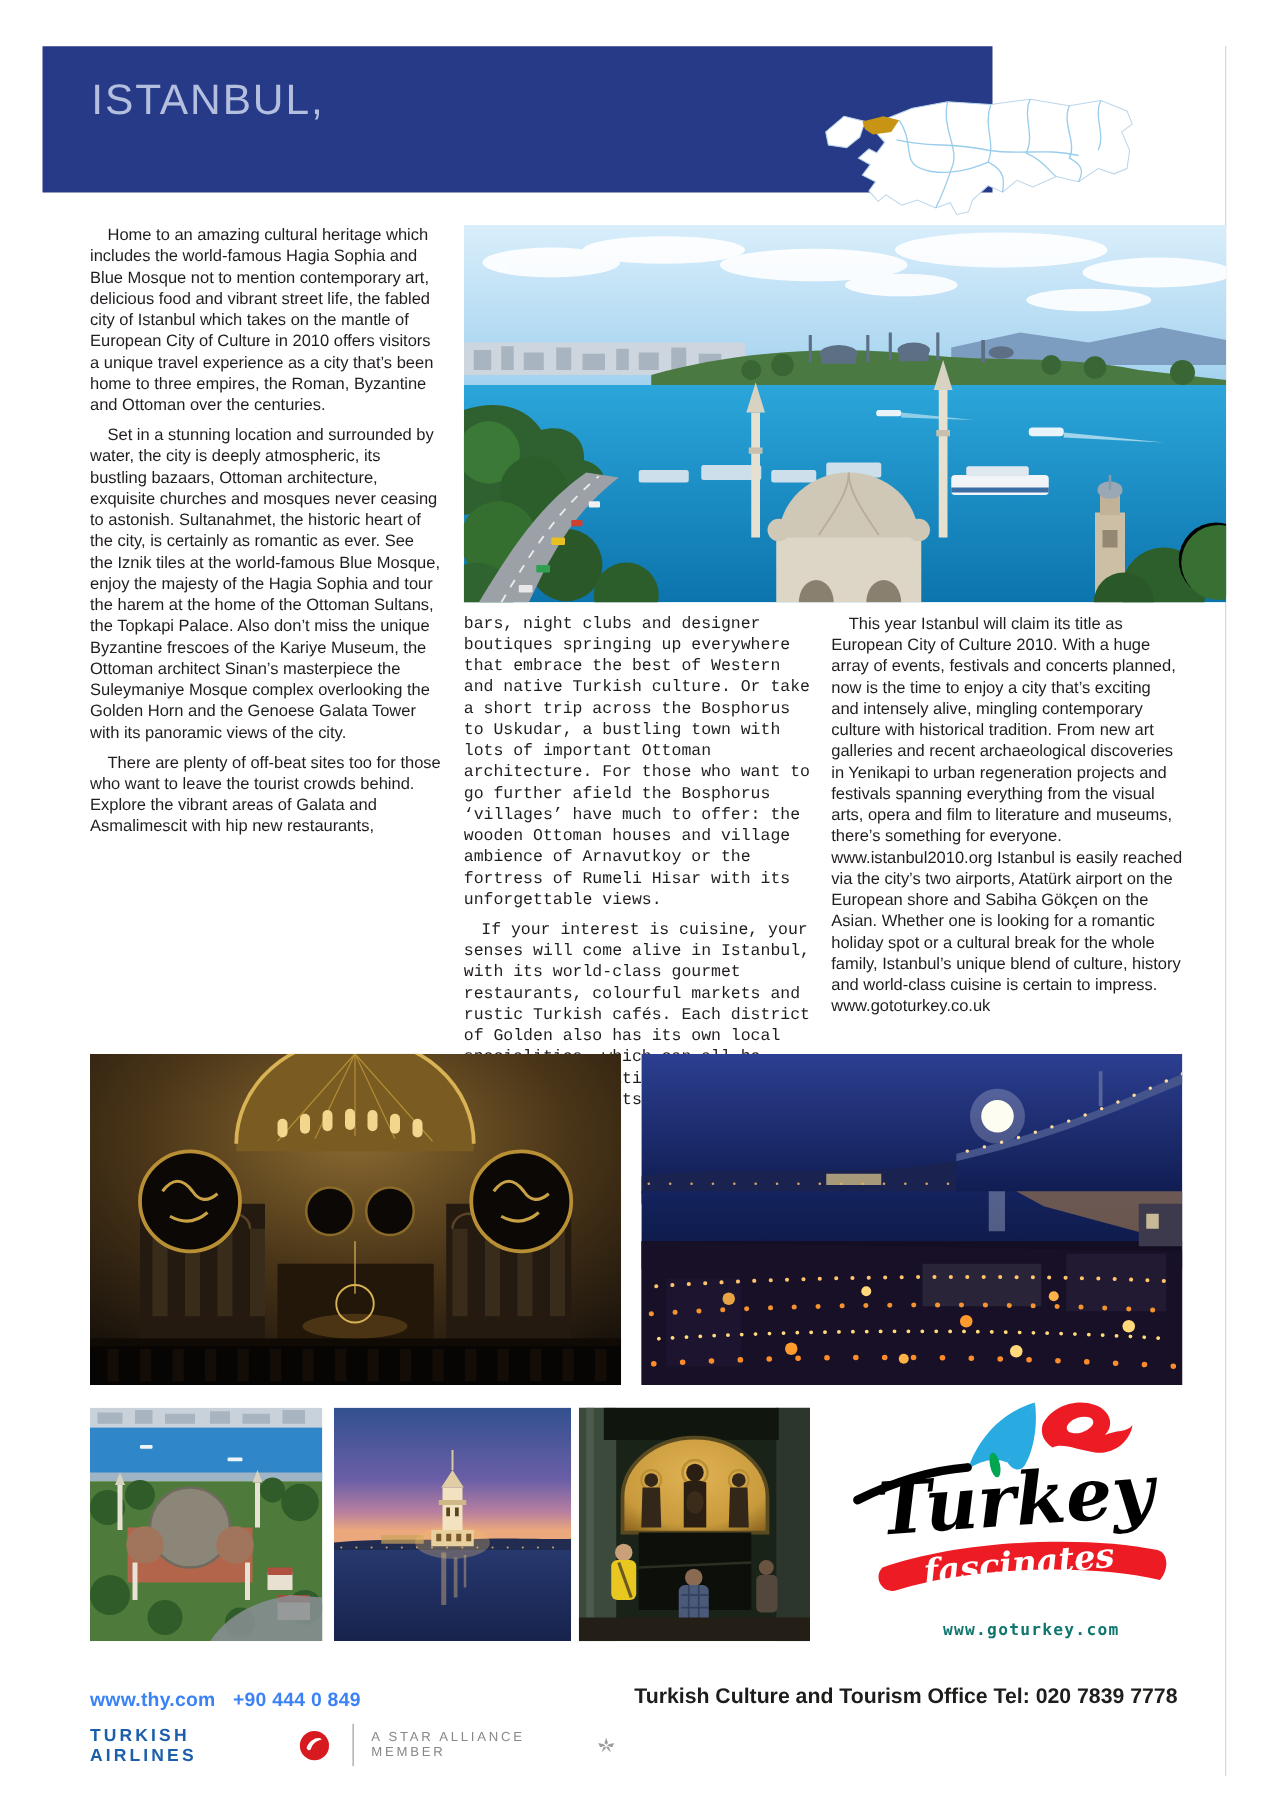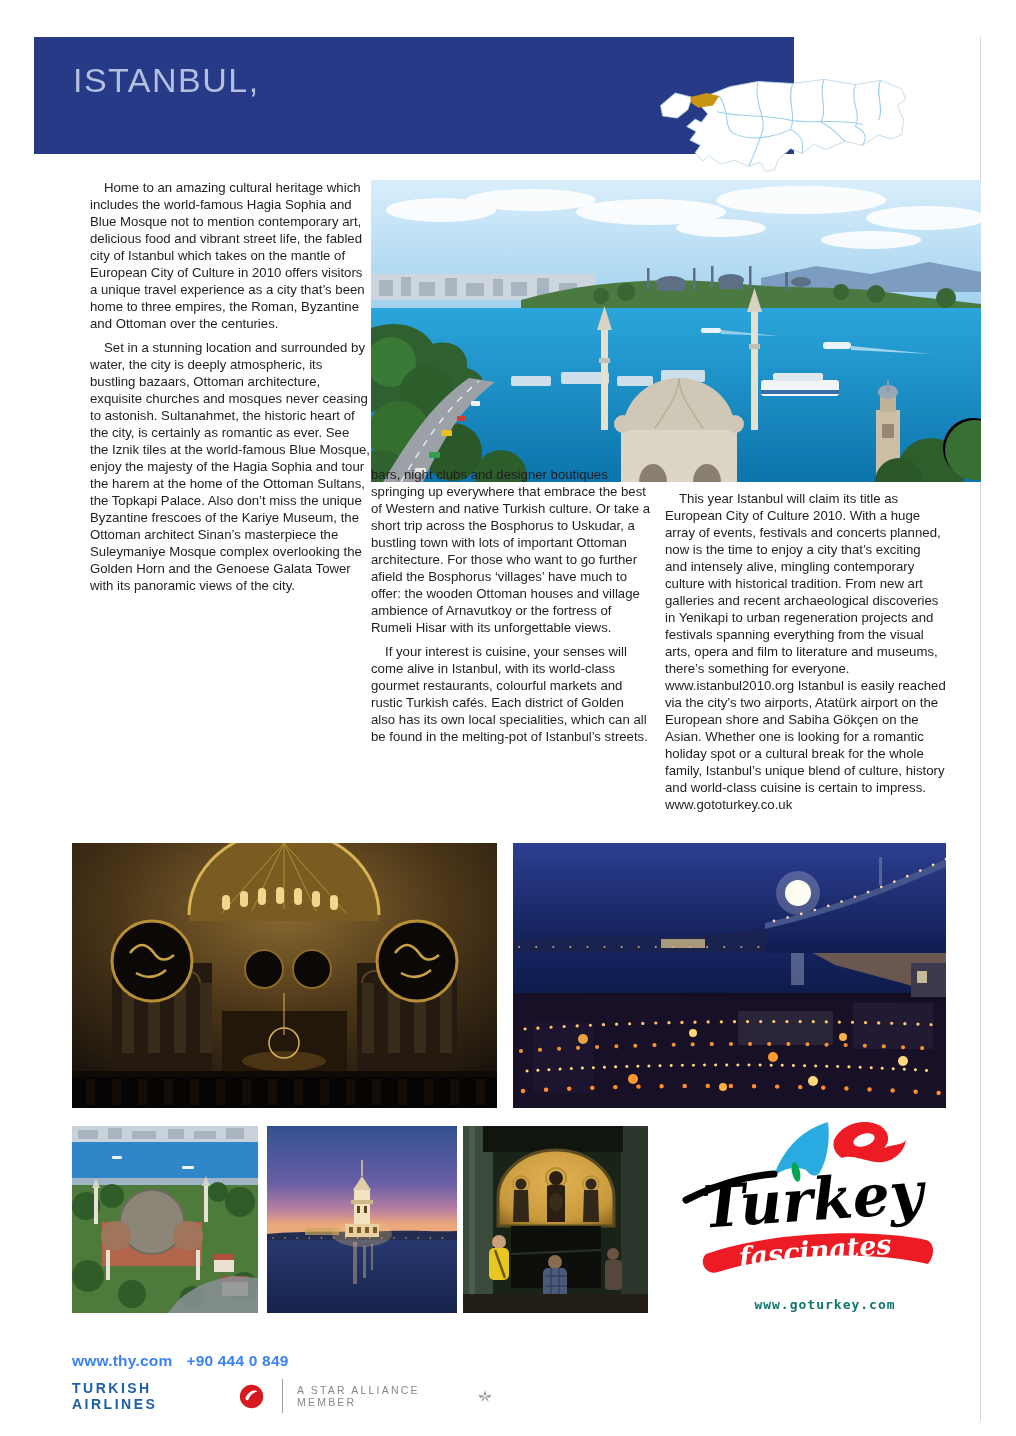--- a/index.html
+++ b/index.html
@@ -15,22 +15,22 @@
   
   .trimline{left:980px;top:37px;width:1px;height:1384px;background:#d8d8d8;}
 
   
   .map{left:648px;top:72px;width:262px;height:124px;}
 
   
   .col{font-size:13.2px;line-height:17px;text-align:left;}
   .col p{margin:0 0 7px 0;text-indent:14px;}
   .col p.cont{text-indent:0;}
-  .col1{left:72px;top:179px;width:281px;margin-left:18px;}
-  .col2{left:371px;top:466px;width:280px;}
+  .col1{left:72px;top:179px;width:281px;}
+  .col2{left:371px;top:490px;width:280px;font-family:Liberation Mono, monospace;}
   .col3{left:665px;top:490px;width:281px;}
 
   
   .photo{overflow:hidden;}
   .photo svg{display:block;width:100%;height:100%;}
   .main-photo{left:371px;top:180px;width:610px;height:302px;}
   .ph-hagia{left:72px;top:843px;width:425px;height:265px;}
   .ph-night{left:513px;top:843px;width:433px;height:265px;}
   .ph-aerial{left:72px;top:1126px;width:186px;height:187px;}
   .ph-maiden{left:267px;top:1126px;width:190px;height:187px;}
@@ -202,20 +202,21 @@
           <path d="M66,38 C90,44 110,40 136,46 C160,50 180,44 205,50"></path>
           <path d="M85,60 C100,66 120,62 136,55"></path>
         </g>
       </g>
     </svg>
   </div>
 
   <div class="abs col col1">
     <p>Home to an amazing cultural heritage which includes the world-famous Hagia Sophia and Blue Mosque not to mention contemporary art, delicious food and vibrant street life, the fabled city of Istanbul which takes on the mantle of European City of Culture in 2010 offers visitors a unique travel experience as a city that’s been home to three empires, the Roman, Byzantine and Ottoman over the centuries.</p>
     <p>Set in a stunning location and surrounded by water, the city is deeply atmospheric, its bustling bazaars, Ottoman architecture, exquisite churches and mosques never ceasing to astonish. Sultanahmet, the historic heart of the city, is certainly as romantic as ever. See the Iznik tiles at the world-famous Blue Mosque, enjoy the majesty of the Hagia Sophia and tour the harem at the home of the Ottoman Sultans, the Topkapi Palace. Also don’t miss the unique Byzantine frescoes of the Kariye Museum, the Ottoman architect Sinan’s masterpiece the Suleymaniye Mosque complex overlooking the Golden Horn and the Genoese Galata Tower with its panoramic views of the city.</p>
+    <p>There are plenty of off-beat sites too for those who want to leave the tourist crowds behind. Explore the vibrant areas of Galata and Asmalimescit with hip new restaurants,</p>
   </div>
   <div class="abs col col2">
     <p class="cont">bars, night clubs and designer boutiques springing up everywhere that embrace the best of Western and native Turkish culture. Or take a short trip across the Bosphorus to Uskudar, a bustling town with lots of important Ottoman architecture. For those who want to go further afield the Bosphorus ‘villages’ have much to offer: the wooden Ottoman houses and village ambience of Arnavutkoy or the fortress of Rumeli Hisar with its unforgettable views.</p>
     <p>If your interest is cuisine, your senses will come alive in Istanbul, with its world-class gourmet restaurants, colourful markets and rustic Turkish cafés. Each district of Golden also has its own local specialities, which can all be found in the melting-pot of Istanbul’s streets.</p>
   </div>
   <div class="abs col col3">
     <p>This year Istanbul will claim its title as European City of Culture 2010.  With a huge array of events, festivals and concerts planned, now is the time to enjoy a city that’s exciting and intensely alive, mingling contemporary culture with historical tradition. From new art galleries and recent archaeological discoveries in Yenikapi to urban regeneration projects and festivals spanning everything from the visual arts, opera and film to literature and museums, there’s something for everyone.  www.istanbul2010.org Istanbul is easily reached via the city’s two airports, Atatürk airport on the European shore and Sabiha Gökçen on the Asian. Whether one is looking for a romantic holiday spot or a cultural break for the whole family, Istanbul’s unique blend of culture, history and world-class cuisine is certain to impress. www.gototurkey.co.uk</p>
   </div>
 
   <div class="abs photo ph-hagia" aria-label="Interior of Hagia Sophia with golden dome and calligraphy roundels">
@@ -525,14 +526,15 @@
           <path d="M19,7 L13,8.5 L11,10 L17,12 Z"></path>
         <path d="M15.5,18 L11,13.5 L10,11 L13,11.5 Z"></path>
           <path d="M4.5,18 L7,11.5 L10,11 L9,13.5 Z"></path>
         <path d="M1,7 L7,8.5 L9,10 L3,12 Z"></path>
       </g>
     </svg>
   </div>
   <div class="abs thy-line">
     <span>www.thy.com</span><span>+90 444 0 849</span>
   </div>
+  <div class="abs tourism">Turkish Culture and Tourism Office Tel: 020 7839 7778</div>
 
 </div>
 
 </body></html>

